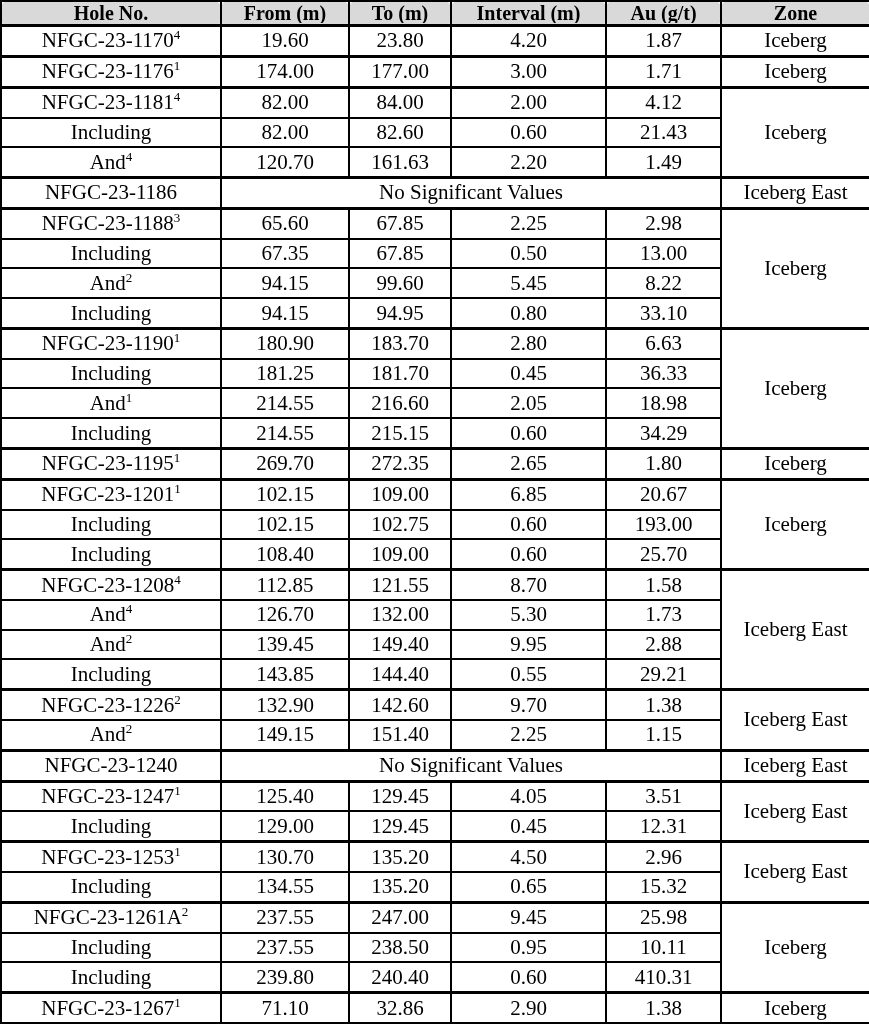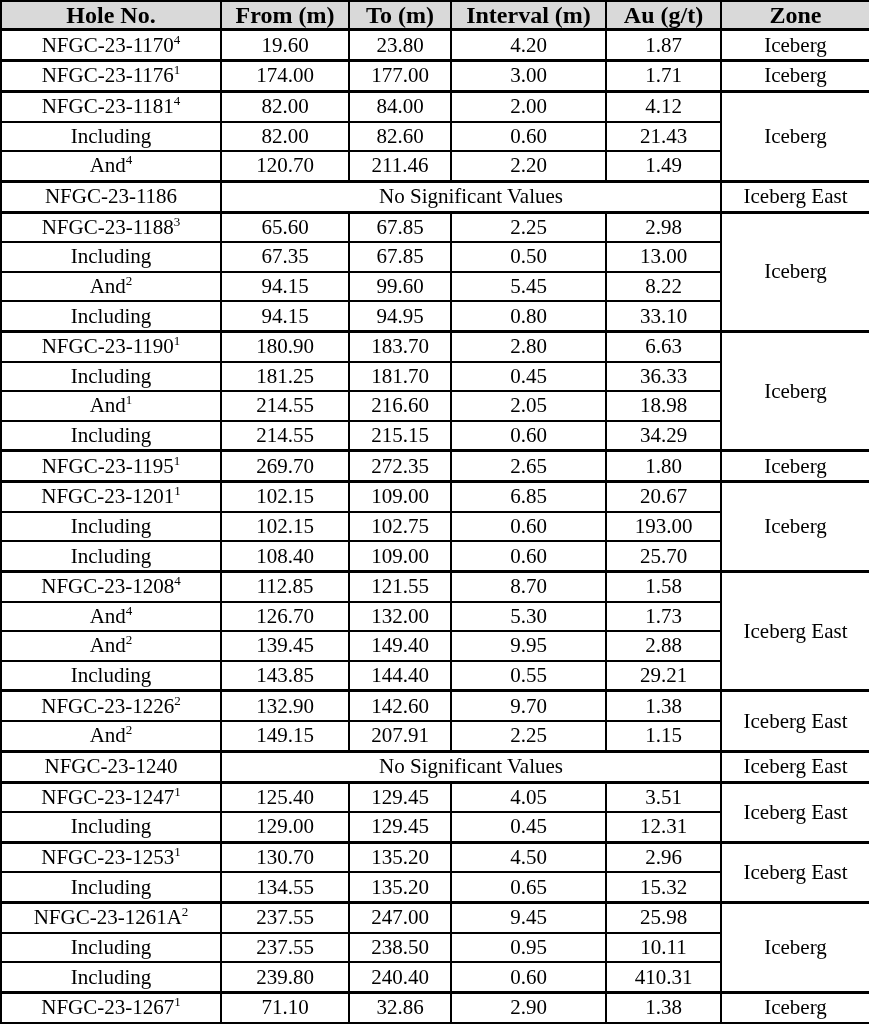--- a/index.html
+++ b/index.html
@@ -25,22 +25,23 @@
     vertical-align: middle;
     padding: 0 2px;
     font-size: 21px;
     line-height: 1.1;
     overflow: hidden;
     white-space: nowrap;
   }
   .drill thead th {
     background: var(--header-bg, #d9d9d9);
     font-weight: bold;
-    font-size: 24px;
+    font-size: 20px;
     border-bottom: 3px solid var(--border-color, #000000);
+    border-radius: 7px;
   }
   .drill td.hole {
     font-weight: normal;
   }
   .drill tr.group-start > td {
     border-top: 3px solid var(--border-color, #000000);
   }
   .drill sup {
     font-size: 13px;
     line-height: 0;
@@ -104,21 +105,21 @@
       <tr>
         <td class="hole">Including</td>
         <td>82.00</td>
         <td>82.60</td>
         <td>0.60</td>
         <td>21.43</td>
       </tr>
       <tr>
         <td class="hole">And<sup>4</sup></td>
         <td>120.70</td>
-        <td>211.46</td>
+        <td>161.63</td>
         <td>2.20</td>
         <td>1.49</td>
       </tr>
       <tr class="group-start">
         <td class="hole">NFGC-23-1186</td>
         <td colspan="4">No Significant Values</td>
         <td rowspan="1">Iceberg East</td>
       </tr>
       <tr class="group-start">
         <td class="hole">NFGC-23-1188<sup>3</sup></td>
@@ -241,21 +242,21 @@
         <td class="hole">NFGC-23-1226<sup>2</sup></td>
         <td>132.90</td>
         <td>142.60</td>
         <td>9.70</td>
         <td>1.38</td>
         <td rowspan="2">Iceberg East</td>
       </tr>
       <tr>
         <td class="hole">And<sup>2</sup></td>
         <td>149.15</td>
-        <td>207.91</td>
+        <td>151.40</td>
         <td>2.25</td>
         <td>1.15</td>
       </tr>
       <tr class="group-start">
         <td class="hole">NFGC-23-1240</td>
         <td colspan="4">No Significant Values</td>
         <td rowspan="1">Iceberg East</td>
       </tr>
       <tr class="group-start">
         <td class="hole">NFGC-23-1247<sup>1</sup></td>

